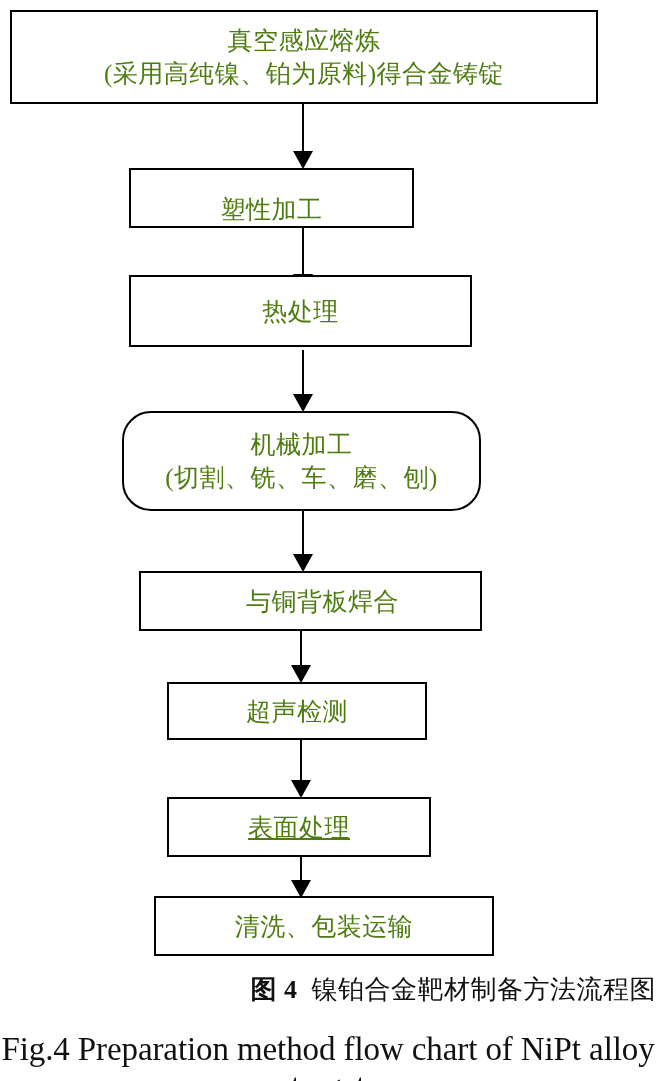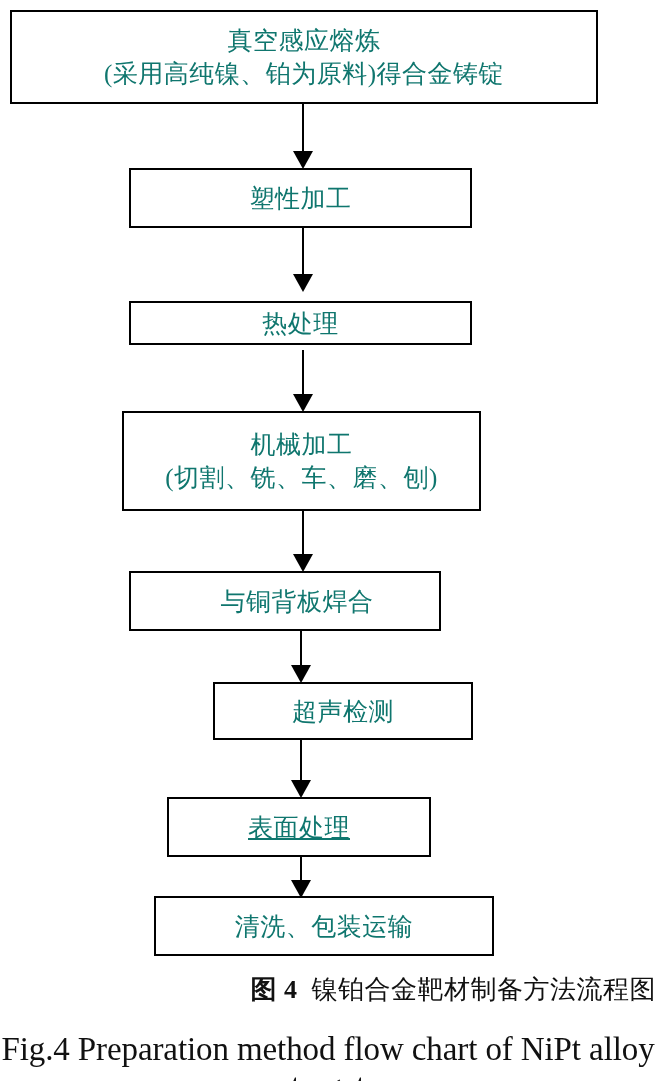--- a/index.html
+++ b/index.html
@@ -32,36 +32,36 @@
     border: 2px solid #000000;
     background: #ffffff;
     display: flex;
     flex-direction: column;
     align-items: center;
     justify-content: center;
     text-align: center;
     font-family: "Liberation Serif", "DejaVu Serif", serif;
     font-size: 25px;
     line-height: 1.32;
-    color: #0f766e;
+    color: #4d7c0f;
     letter-spacing: 0.5px;
     white-space: nowrap;
   }
   .node .line2 {
     display: block;
     text-align: right;
   }
 
   
   #node-melting      { left: 10px;  top: 10px;  width: 588px; height: 94px; }
-  #node-plastic      { left: 129px; top: 168px; width: 343px; height: 60px; }
-  #node-heat         { left: 129px; top: 301px; width: 343px; height: 44px; }
-  #node-machining    { left: 122px; top: 411px; width: 359px; height: 100px; }
-  #node-weld         { left: 129px; top: 571px; width: 312px; height: 60px; padding-left: 24px; }
-  #node-ultrasonic   { left: 167px; top: 682px; width: 260px; height: 58px; margin-left: 46px; }
+  #node-plastic      { left: 129px; top: 168px; width: 285px; height: 60px; justify-content: flex-end; }
+  #node-heat         { left: 129px; top: 275px; width: 343px; height: 72px; }
+  #node-machining    { left: 122px; top: 411px; width: 359px; height: 100px; border-radius: 29px; }
+  #node-weld         { left: 139px; top: 571px; width: 343px; height: 60px; padding-left: 24px; }
+  #node-ultrasonic   { left: 167px; top: 682px; width: 260px; height: 58px; }
   #node-surface      { left: 167px; top: 797px; width: 264px; height: 60px; text-decoration: underline; }
   #node-packaging    { left: 154px; top: 896px; width: 340px; height: 60px; }
 
   
   .connector {
     position: absolute;
     width: 24px;
   }
   .connector .shaft {
     position: absolute;

